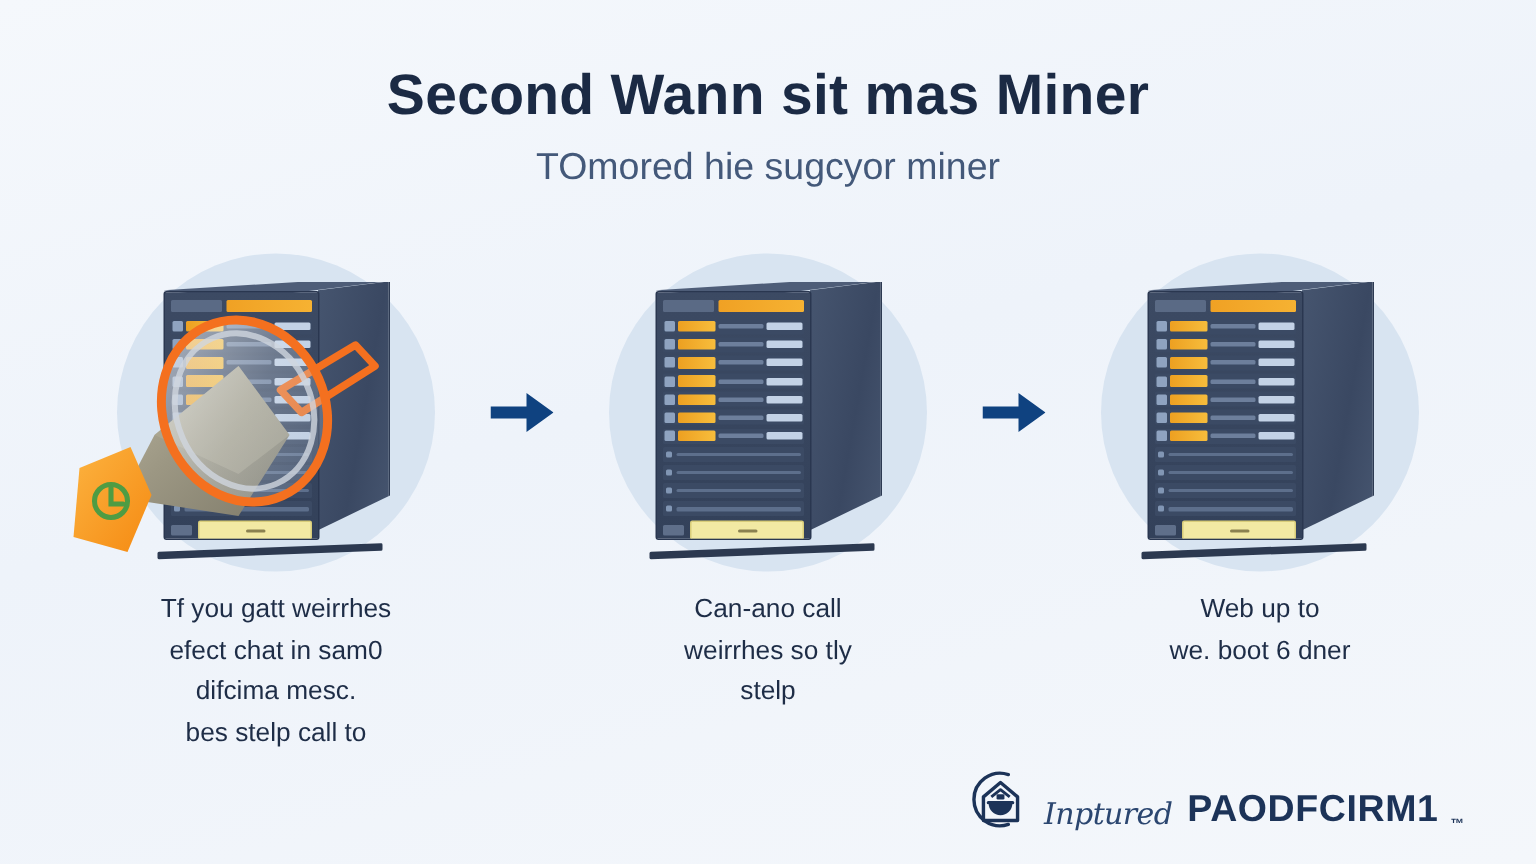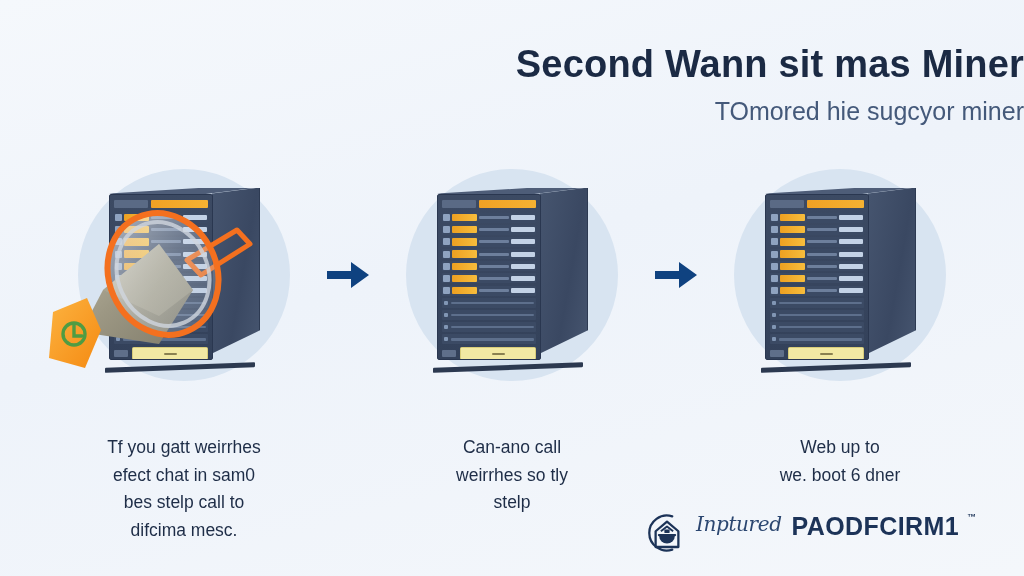--- a/index.html
+++ b/index.html
@@ -19,21 +19,21 @@
     inset: 0;
     background: linear-gradient(165deg, #f5f8fc 0%, #eef3fa 45%, #f4f7fb 100%);
   }
 
   
   .header {
     position: absolute;
     top: 44px;
     left: 0;
     right: 0;
-    text-align: right;
+    text-align: center;
   }
   .title {
     font-size: 38px;
     font-weight: bold;
     color: #1b2a44;
     letter-spacing: 0.2px;
     line-height: 1.08;
     margin: 0;
   }
   .subtitle {
@@ -246,32 +246,31 @@
     justify-content: center;
   }
   .caption {
     width: 270px;
     text-align: center;
     font-size: 17.5px;
     line-height: 1.58;
     color: #1e2d47;
     padding: 0 6px;
     box-sizing: border-box;
-    margin-top: 42px;
   }
   .caption .cl { display: block; }
   .cap-slot { width: 58px; }
 
   
   .logo {
     position: absolute;
     right: 48px;
     bottom: 22px;
     display: flex;
-    align-items: flex-start;
+    align-items: flex-end;
     gap: 8px;
   }
   .logo-mark { width: 42px; height: 42px; flex: none; }
   .logo-script {
     font-family: "DejaVu Serif", serif;
     font-style: italic;
     font-size: 20px;
     color: #2b4670;
     margin-right: 2px;
     letter-spacing: -0.4px;
@@ -583,22 +582,22 @@
         <div class="rack-foot"></div>
       </div>
     </div>
 
   </div>
 
   <div class="captions">
     <div class="caption">
       <span class="cl">Tf you gatt weirrhes</span>
       <span class="cl">efect chat in sam0</span>
+      <span class="cl">difcima mesc.</span>
       <span class="cl">bes stelp call to</span>
-      <span class="cl">difcima mesc.</span>
     </div>
     <div class="cap-slot"></div>
     <div class="caption">
       <span class="cl">Can-ano call</span>
       <span class="cl">weirrhes so tly</span>
       <span class="cl">stelp</span>
     </div>
     <div class="cap-slot"></div>
     <div class="caption">
       <span class="cl">Web up to</span>

